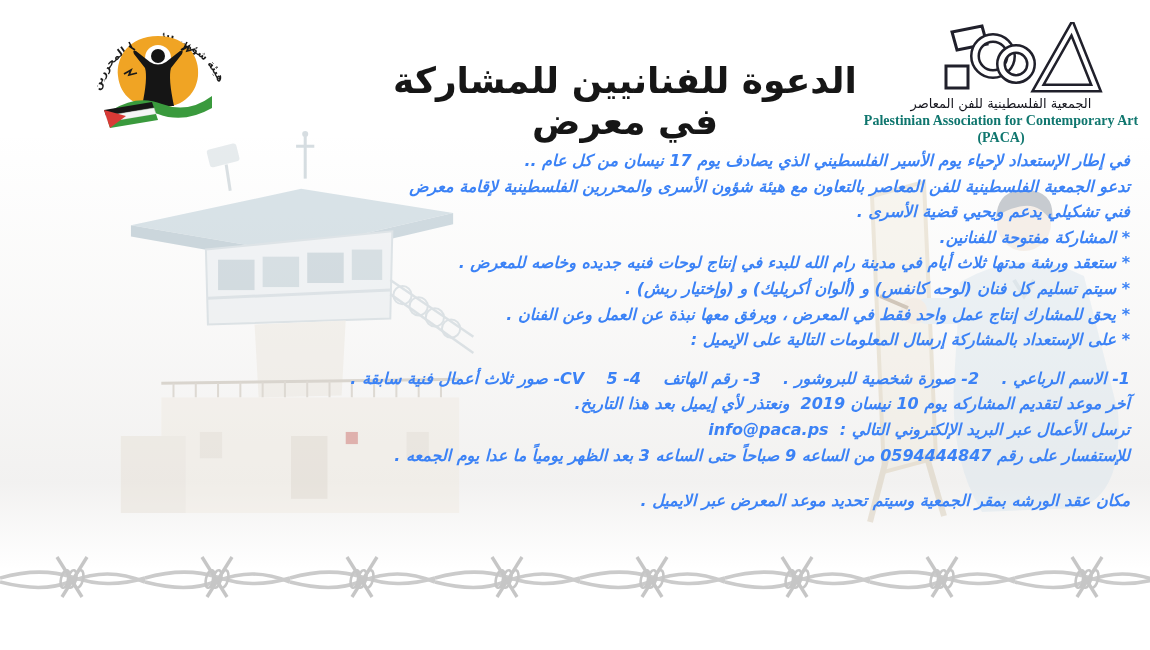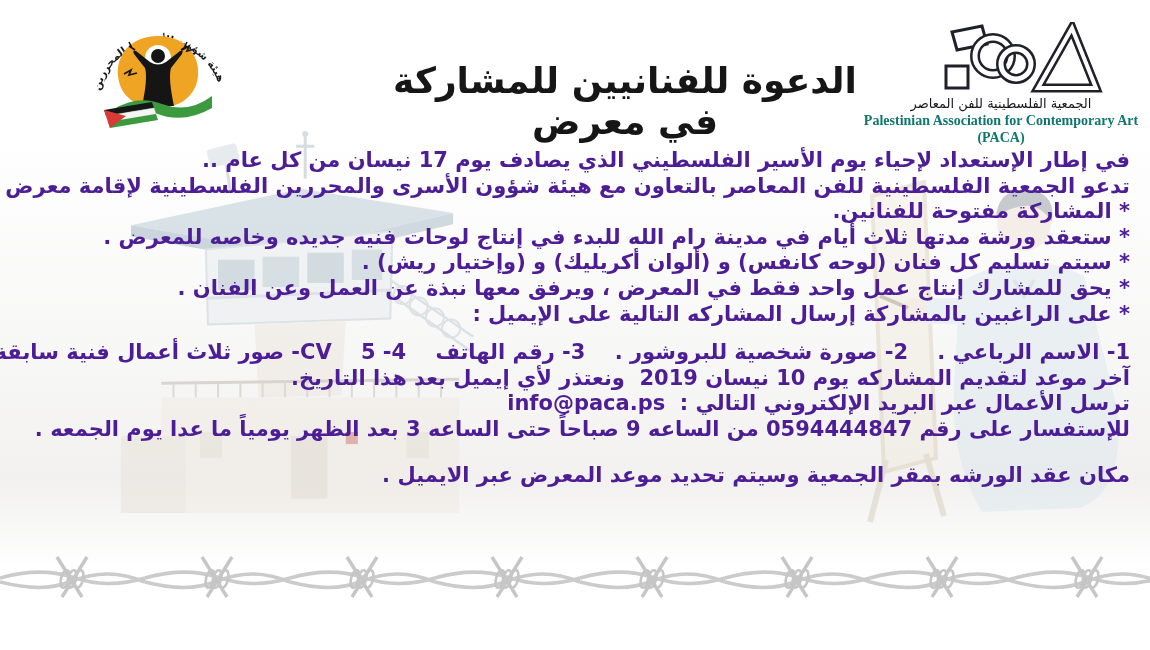--- a/index.html
+++ b/index.html
@@ -28,21 +28,21 @@
     direction:rtl;letter-spacing:0;
   }
   .logo-paca{position:absolute;left:858px;top:22px;width:286px;z-index:2;text-align:center;}
   .logo-paca svg{display:block;margin:0 auto;}
   .paca-ar{font-size:13px;font-weight:400;color:#14141c;direction:rtl;line-height:16px;}
   .paca-en{font-family:"Liberation Serif",serif;font-size:14px;font-weight:700;color:#0f766e;line-height:17px;}
   
   .doc-body{
     position:absolute;right:20px;left:16px;top:148px;z-index:2;
     direction:rtl;text-align:right;
-    font-size:21px;font-weight:700;color:#4c1d95;line-height:25.6px;
+    font-size:16px;font-weight:700;color:#3b82f6;line-height:25.6px;font-style:italic;
   }
   .doc-body .line{white-space:nowrap;}
   .gap-md{height:13px;}
   .gap-lg{height:20px;}
   .latin{font-family:"DejaVu Sans",sans-serif;}
 </style>
 </head>
 <body>
 
 <div class="bg-wash"></div>
@@ -182,25 +182,26 @@
       <polygon points="152,66 186,6 210,66" fill="none" stroke="#ffffff" stroke-width="4"></polygon>
     </g>
   </svg>
   <div class="paca-ar">الجمعية الفلسطينية للفن المعاصر</div>
   <div class="paca-en">Palestinian Association for Contemporary Art (PACA)</div>
 </div>
 
 <div class="doc-body" dir="rtl">
   <div class="line">في إطار الإستعداد لإحياء يوم الأسير الفلسطيني الذي يصادف يوم 17 نيسان من كل عام ..</div>
   <div class="line">تدعو الجمعية الفلسطينية للفن المعاصر بالتعاون مع هيئة شؤون الأسرى والمحررين الفلسطينية لإقامة معرض</div>
+  <div class="line">فني تشكيلي يدعم ويحيي قضية الأسرى .</div>
   <div class="line">* المشاركة مفتوحة للفنانين.</div>
   <div class="line">* ستعقد ورشة مدتها ثلاث أيام في مدينة رام الله للبدء في إنتاج لوحات فنيه جديده وخاصه للمعرض .</div>
   <div class="line">* سيتم تسليم كل فنان (لوحه كانفس) و (ألوان أكريليك) و (وإختيار ريش) .</div>
   <div class="line">* يحق للمشارك إنتاج عمل واحد فقط في المعرض ، ويرفق معها نبذة عن العمل وعن الفنان .</div>
-  <div class="line">* على الراغبين بالمشاركة إرسال المشاركه التالية على الإيميل :</div>
+  <div class="line">* على الإستعداد بالمشاركة إرسال المعلومات التالية على الإيميل :</div>
   <div class="gap-md"></div>
   <div class="line">1- الاسم الرباعي .&nbsp;&nbsp;&nbsp; 2- صورة شخصية للبروشور .&nbsp;&nbsp;&nbsp; 3- رقم الهاتف&nbsp;&nbsp;&nbsp; 4- CV&nbsp;&nbsp;&nbsp; 5- صور ثلاث أعمال فنية سابقة .</div>
   <div class="line">آخر موعد لتقديم المشاركه يوم 10 نيسان 2019&nbsp; ونعتذر لأي إيميل بعد هذا التاريخ.</div>
   <div class="line">
     <span>ترسل الأعمال عبر البريد الإلكتروني التالي :&nbsp; </span><span class="latin">info@paca.ps</span>
   </div>
   <div class="line">للإستفسار على رقم 0594444847 من الساعه 9 صباحاً حتى الساعه 3 بعد الظهر يومياً ما عدا يوم الجمعه .</div>
   <div class="gap-lg"></div>
   <div class="line">مكان عقد الورشه بمقر الجمعية وسيتم تحديد موعد المعرض عبر الايميل .</div>
 </div>

